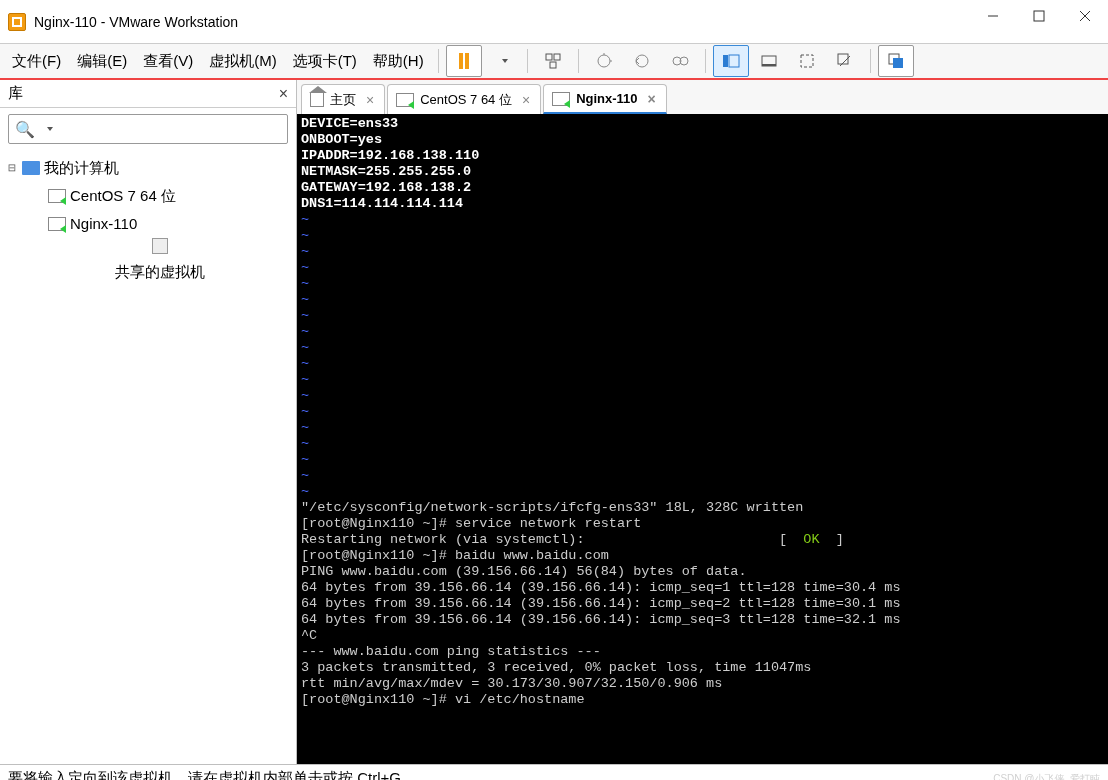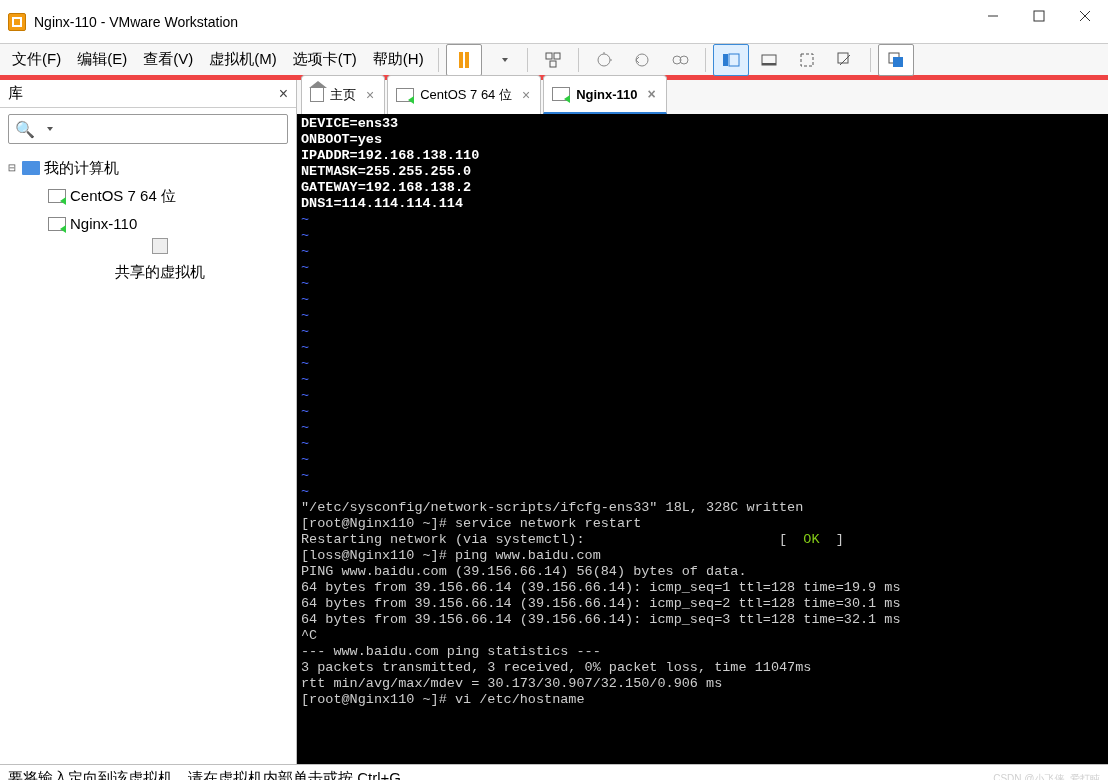--- a/index.html
+++ b/index.html
@@ -4,21 +4,21 @@
 <style>
   * { box-sizing: border-box; }
   body { margin:0; font-family: "Microsoft YaHei", Tahoma, sans-serif; font-size:13px; color:#000; background:#fff; width:1108px; height:780px; overflow:hidden; }
   .titlebar { height:44px; display:flex; align-items:center; border-bottom:1px solid #ccc; background:#fff; }
   .titlebar .appicon { width:18px; height:18px; margin:0 8px; background:#f39c12; border:1px solid #c77a00; border-radius:2px; display:flex; align-items:center; justify-content:center; }
   .appicon .inner { width:10px; height:10px; border:2px solid #fff; }
   .titlebar .title { flex:1; font-size:14px; }
   .winbtns { display:flex; height:100%; }
   .winbtn { width:46px; height:32px; display:flex; align-items:center; justify-content:center; font-size:14px; color:#333; }
   .winbtn svg { stroke:#333; stroke-width:1; fill:none; }
-  .menubar { height:36px; display:flex; align-items:center; border-bottom:5px solid #ef4444; background:#f7f7f7; padding:0 4px; }
+  .menubar { height:36px; display:flex; align-items:center; border-bottom:2px solid #ef4444; background:#f7f7f7; padding:0 4px; }
   .menuitem { padding:4px 8px; font-size:15px; }
   .toolsep { width:1px; height:24px; background:#c8c8c8; margin:0 6px; }
   .toolbtn { width:36px; height:32px; display:flex; align-items:center; justify-content:center; border-radius:2px; margin:0 1px;}
   .toolbtn.framed { background:#fff; border:1px solid #999; padding:2px 6px; }
   .toolbtn.active { background:#dfefff; border:1px solid #3a8ad8; }
   .pausebars { display:flex; gap:2px; }
   .pausebars span { width:4px; height:16px; background:#f39c12; }
   .dd { width:0;height:0;border-left:3px solid transparent;border-right:3px solid transparent;border-top:4px solid #555; margin-left:6px;}
   .toolicon { width:18px; height:18px; }
   .workspace { display:flex; height:calc(100% - 32px - 36px - 28px); }
@@ -31,21 +31,21 @@
   .tree { padding:4px 0; font-size:15px; line-height:28px; }
   .tree-item { display:flex; align-items:center; padding-left:6px; gap:4px; }
   .tree-item.level1 { padding-left:48px; }
   .tree-item.level1b { padding-left:24px;flex-direction:column; }
   .exp { width:12px; height:12px; display:flex; align-items:center; justify-content:center; font-size:10px; color:#555; }
   .monitor-icon { width:18px; height:14px; background:#4a90e2; border-radius:1px; position:relative; }
   .vm-icon { width:18px; height:14px; border:1px solid #888; background:#fff; position:relative; }
   .vm-icon::after { content:""; position:absolute; right:-2px; bottom:-2px; width:0;height:0;border-left:4px solid transparent;border-bottom:6px solid #2ecc40;border-right:4px solid transparent; transform:rotate(-90deg);}
   .shared-icon { width:16px; height:16px; border:1px solid #999; background:#eee; }
   .tabbar { height:34px; display:flex; align-items:flex-end; gap:2px; padding-left:4px; background:#f7f7f7; }
-  .tab { display:flex; align-items:center; gap:6px; padding:6px 10px 6px 8px; background:#fff; border:1px solid #bfbfbf; border-bottom:none; border-top-left-radius:4px; border-top-right-radius:4px; height:39px; font-size:13px; }
+  .tab { display:flex; align-items:center; gap:6px; padding:6px 10px 6px 8px; background:#fff; border:1px solid #bfbfbf; border-bottom:none; border-top-left-radius:4px; border-top-right-radius:4px; height:30px; font-size:13px; }
   .tab.active { border-bottom:2px solid #2b7cd3; background:#fff; font-weight:bold; }
   .tab .close { color:#888; font-size:14px; margin-left:4px; }
   .home-icon { width:14px; height:14px; border:1px solid #888; border-top:none; position:relative; background:#fff;}
   .home-icon::before { content:""; position:absolute; top:-7px; left:-2px; width:0;height:0;border-left:9px solid transparent;border-right:9px solid transparent;border-bottom:7px solid #888;}
   .terminal { flex:1; background:#000; color:#ccc; font-family:"Consolas","Courier New",monospace; font-size:13.5px; line-height:16px; padding:2px 4px; white-space:pre; overflow:hidden; }
   .terminal .blue { color:#4a6aff; }
   .terminal .green { color:#84cc16; }
   .terminal .bold { font-weight:bold; color:#fff; }
   .content { flex:1; display:flex; flex-direction:column; }
   .statusbar { height:28px; border-top:1px solid #bfbfbf; display:flex; align-items:center; justify-content:space-between; padding:0 8px; font-size:15px; background:#fff;}
@@ -226,23 +226,23 @@
 <span class="blue">~</span>
 <span class="blue">~</span>
 <span class="blue">~</span>
 <span class="blue">~</span>
 <span class="blue">~</span>
 <span class="blue">~</span>
 <span class="blue">~</span>
 <span>"/etc/sysconfig/network-scripts/ifcfg-ens33" 18L, 328C written</span>
 <span>[root@Nginx110 ~]# service network restart</span>
 <span><span>Restarting network (via systemctl):                        [  </span><span class="green">OK</span><span>  ]</span></span>
-<span>[loss@Nginx110 ~]# ping www.baidu.com</span>
+<span>[root@Nginx110 ~]# baidu www.baidu.com</span>
 <span>PING www.baidu.com (39.156.66.14) 56(84) bytes of data.</span>
-<span>64 bytes from 39.156.66.14 (39.156.66.14): icmp_seq=1 ttl=128 time=19.9 ms</span>
+<span>64 bytes from 39.156.66.14 (39.156.66.14): icmp_seq=1 ttl=128 time=30.4 ms</span>
 <span>64 bytes from 39.156.66.14 (39.156.66.14): icmp_seq=2 ttl=128 time=30.1 ms</span>
 <span>64 bytes from 39.156.66.14 (39.156.66.14): icmp_seq=3 ttl=128 time=32.1 ms</span>
 <span>^C</span>
 <span>--- www.baidu.com ping statistics ---</span>
 <span>3 packets transmitted, 3 received, 0% packet loss, time 11047ms</span>
 <span>rtt min/avg/max/mdev = 30.173/30.907/32.150/0.906 ms</span>
 <span>[root@Nginx110 ~]# vi /etc/hostname</span></div>
   </div>
 </div>
 

